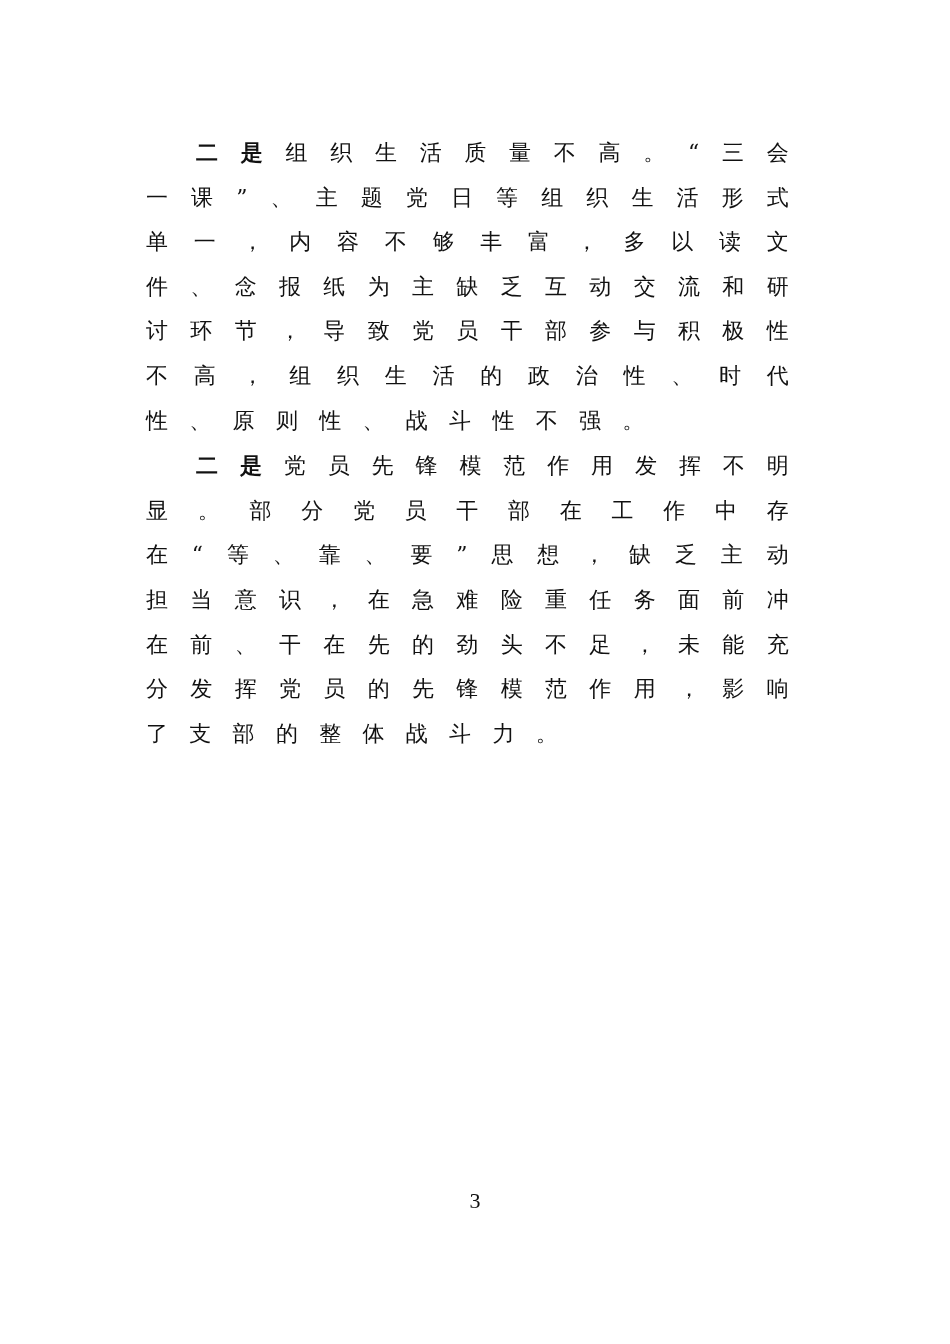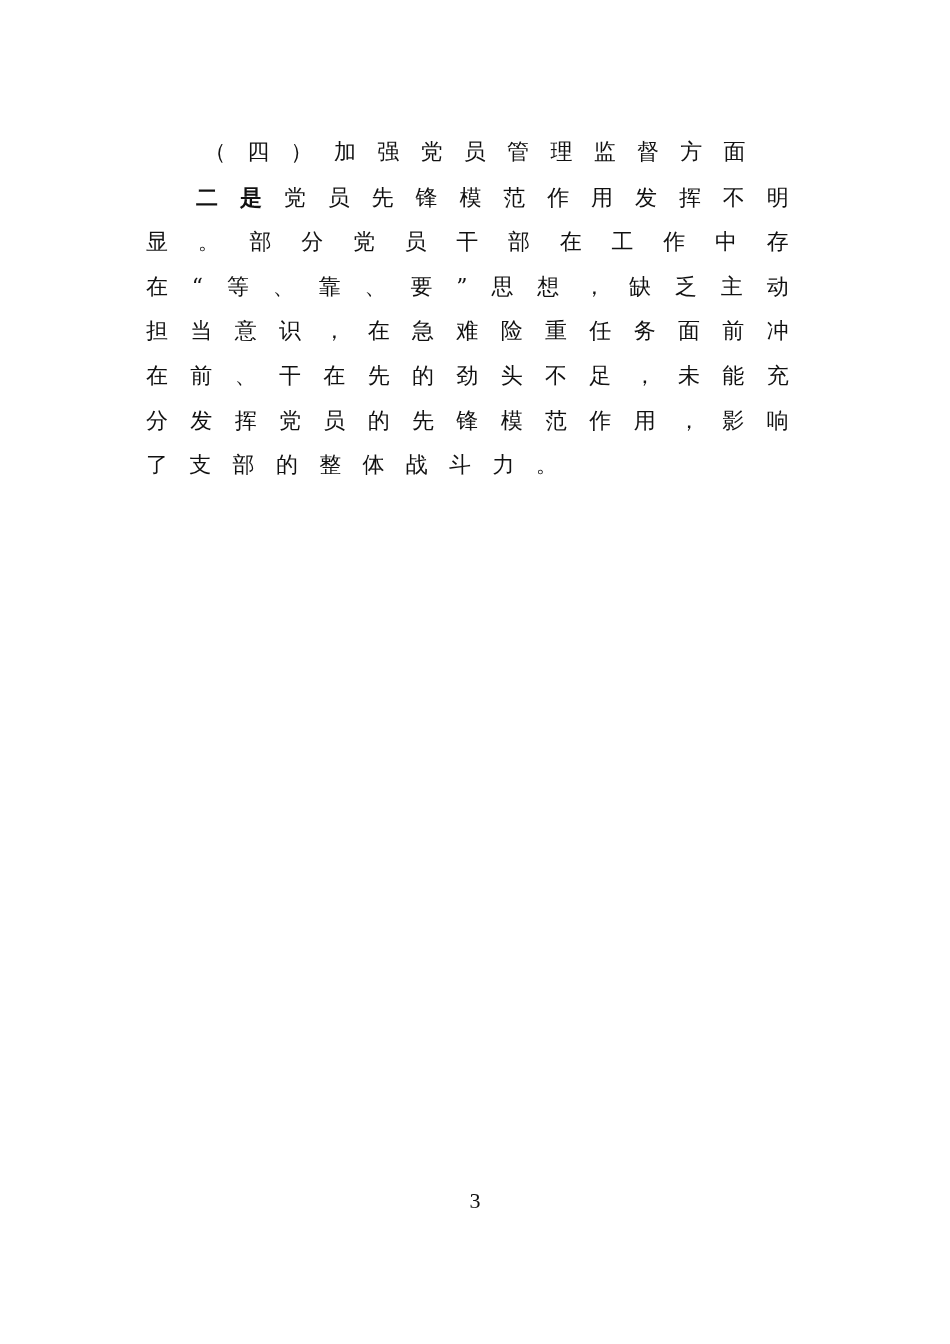--- a/index.html
+++ b/index.html
@@ -26,18 +26,18 @@
     position: absolute; left: 0; width: 950px; top: 1188px; text-align: center;
     font-family: "Liberation Serif", "DejaVu Serif", serif;
     font-size: 22px; color: #111;
   }
 </style>
 </head>
 <body>
 
 <div class="page">
   <div class="body-text">
-    <p class="heading">（四）加强党员管理监督方面</p>
+    <p class="para"><span class="lead">二是</span><span>组织生活质量不高。“三会一课”、主题党日等组织生活形式单一，内容不够丰富，多以读文件、念报纸为主缺乏互动交流和研讨环节，导致党员干部参与积极性不高，组织生活的政治性、时代性、原则性、战斗性不强。</span></p>
     <p class="para"><span class="lead">二是</span><span>党员先锋模范作用发挥不明显。部分党员干部在工作中存在“等、靠、要”思想，缺乏主动担当意识，在急难险重任务面前冲在前、干在先的劲头不足，未能充分发挥党员的先锋模范作用，影响了支部的整体战斗力。</span></p>
 
   </div>
   <div class="page-number">3</div>
 </div>
 
 </body></html>

